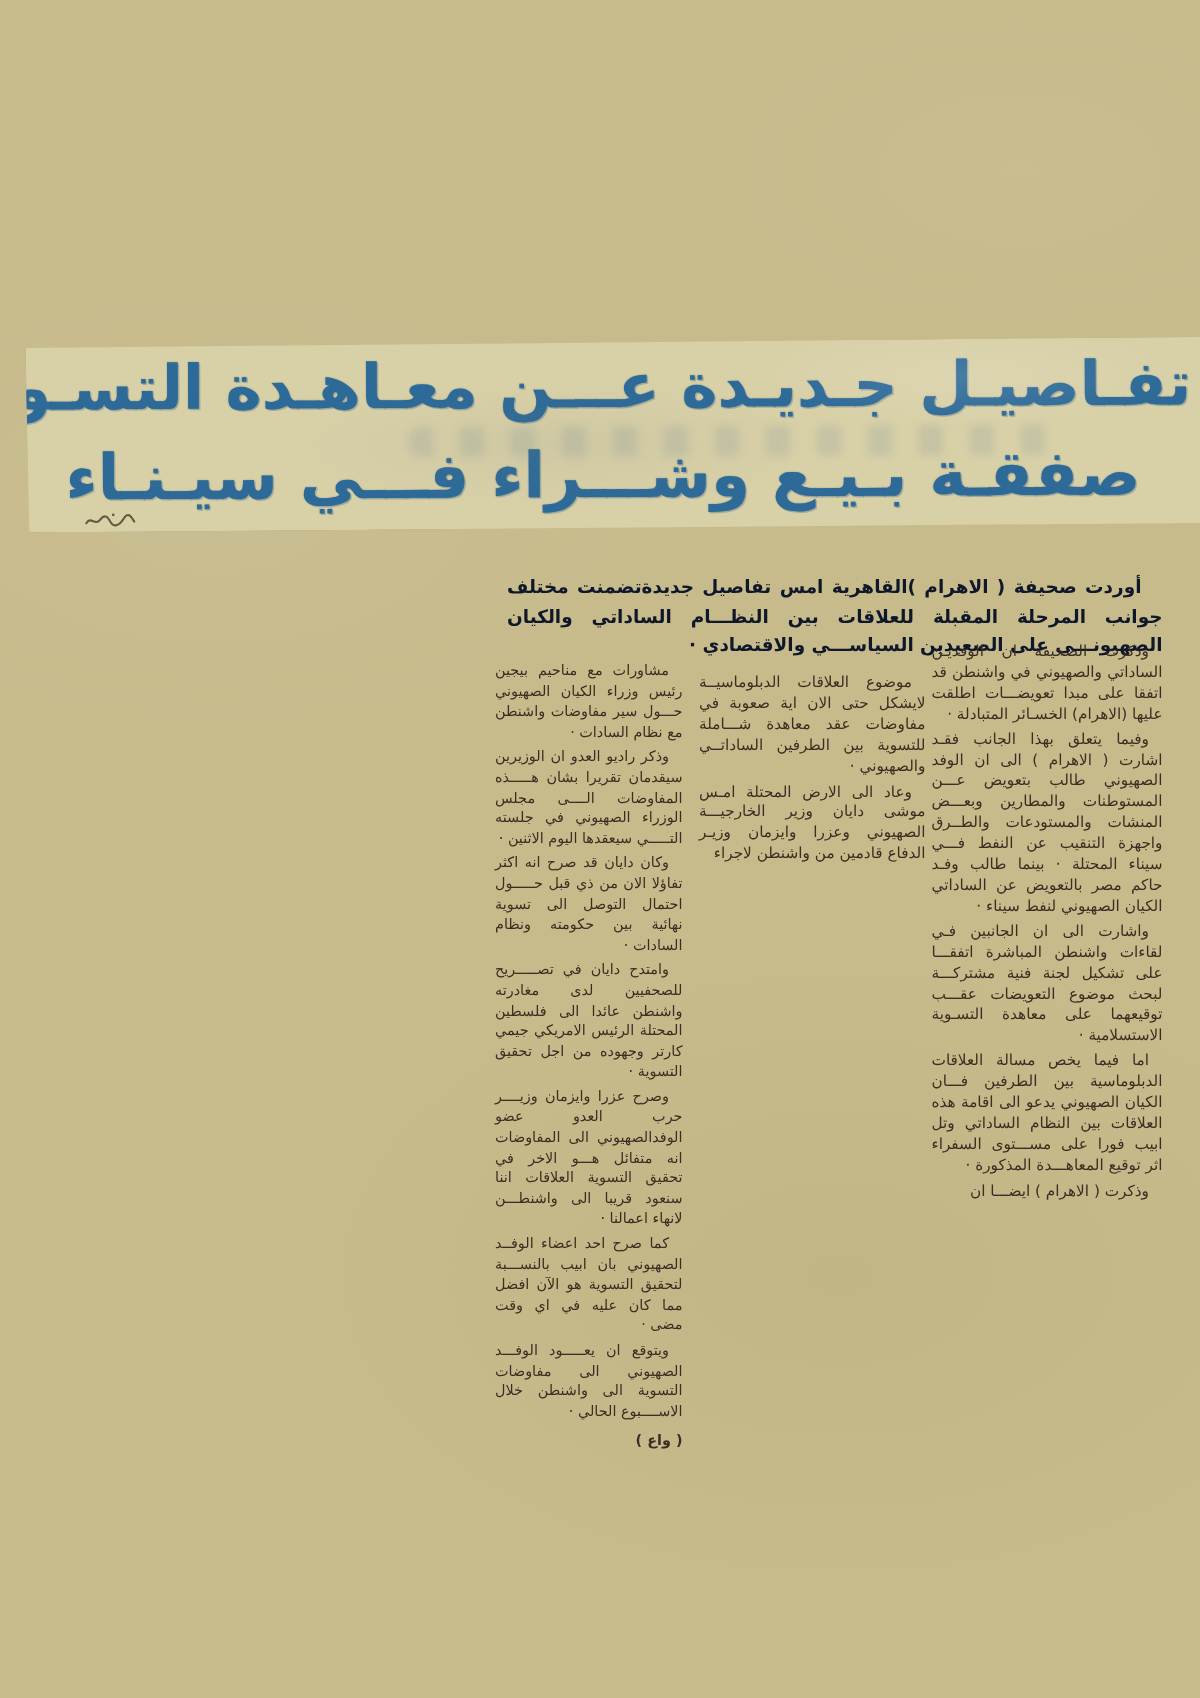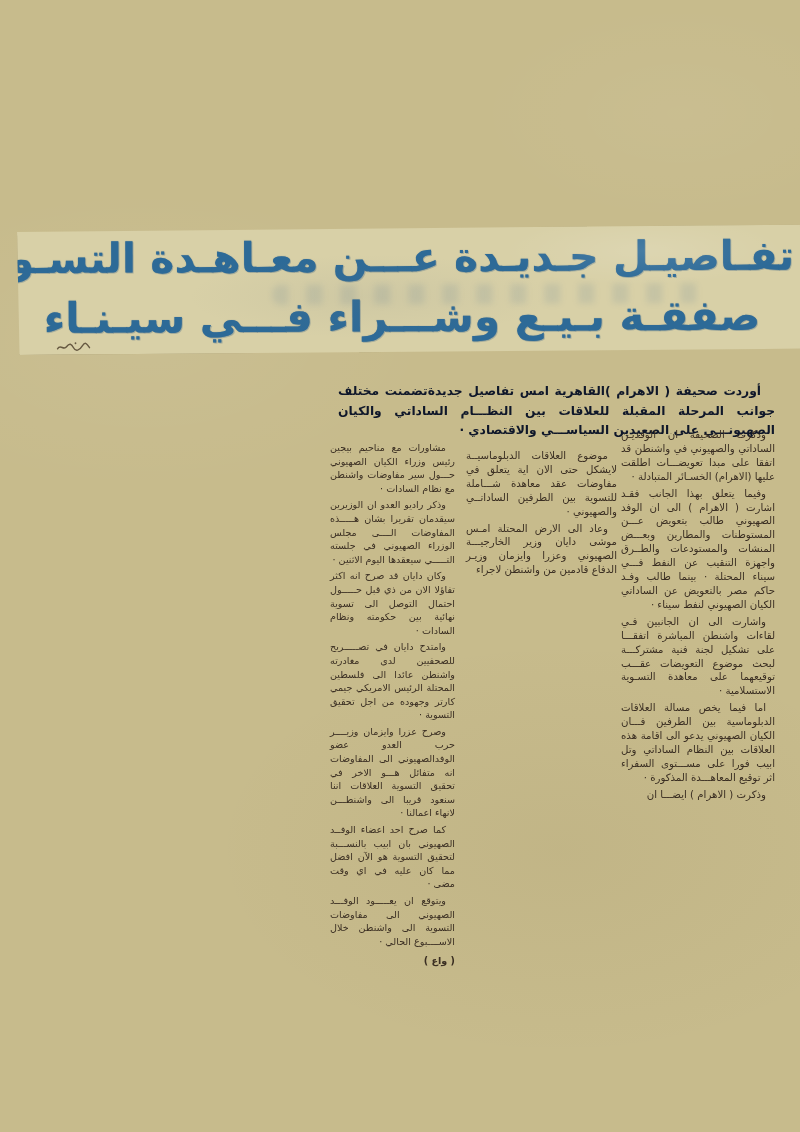--- a/index.html
+++ b/index.html
@@ -133,21 +133,21 @@
 
   <div class="col col-right rtl">
     <p>وذكرت الصحيفة ان الوفديـن الساداتي والصهيوني في واشنطن قد اتفقا على مبدا تعويضـــات اطلقت عليها (الاهرام) الخسـائر المتبادلة ·</p>
     <p>وفيما يتعلق بهذا الجانب فقـد اشارت ( الاهرام ) الى ان الوفد الصهيوني طالب بتعويض عـــن المستوطنات والمطارين وبعـــض المنشات والمستودعات والطــرق واجهزة التنقيب عن النفط فـــي سيناء المحتلة · بينما طالب وفـد حاكم مصر بالتعويض عن الساداتي الكيان الصهيوني لنفط سيناء ·</p>
     <p>واشارت الى ان الجانبين فـي لقاءات واشنطن المباشرة اتفقـــا على تشكيل لجنة فنية مشتركـــة لبحث موضوع التعويضات عقـــب توقيعهما على معاهدة التسـوية الاستسلامية ·</p>
     <p>اما فيما يخص مسالة العلاقات الدبلوماسية بين الطرفين فـــان الكيان الصهيوني يدعو الى اقامة هذه العلاقات بين النظام الساداتي وتل ابيب فورا على مســـتوى السفراء اثر توقيع المعاهـــدة المذكورة ·</p>
     <p>وذكرت ( الاهرام ) ايضـــا ان</p>
   </div>
 
   <div class="col col-middle rtl">
-    <p>موضوع العلاقات الدبلوماسيــة لايشكل حتى الان اية يتعلق في مفاوضات عقد معاهدة شـــاملة للتسوية بين الطرفين الساداتــي والصهيوني ·</p>
+    <p>موضوع العلاقات الدبلوماسيــة لايشكل حتى الان اية صعوبة في مفاوضات عقد معاهدة شـــاملة للتسوية بين الطرفين الساداتــي والصهيوني ·</p>
     <p>وعاد الى الارض المحتلة امـس موشى دايان وزير الخارجيـــة الصهيوني وعزرا وايزمان وزيـر الدفاع قادمين من واشنطن لاجراء</p>
   </div>
 
   <div class="col col-left rtl">
     <p>مشاورات مع مناحيم بيجين رئيس وزراء الكيان الصهيوني حـــول سير مفاوضات واشنطن مع نظام السادات ·</p>
     <p>وذكر راديو العدو ان الوزيرين سيقدمان تقريرا بشان هـــــذه المفاوضات الــــى مجلس الوزراء الصهيوني في جلسته التـــــي سيعقدها اليوم الاثنين ·</p>
     <p>وكان دايان قد صرح انه اكثر تفاؤلا الان من ذي قبل حـــــول احتمال التوصل الى تسوية نهائية بين حكومته ونظام السادات ·</p>
     <p>وامتدح دايان في تصـــــريح للصحفيين لدى مغادرته واشنطن عائدا الى فلسطين المحتلة الرئيس الامريكي جيمي كارتر وجهوده من اجل تحقيق التسوية ·</p>
     <p>وصرح عزرا وايزمان وزيــــر حرب العدو عضو الوفدالصهيوني الى المفاوضات انه متفائل هـــو الاخر في تحقيق التسوية العلاقات اننا سنعود قريبا الى واشنطـــن لانهاء اعمالنا ·</p>
     <p>كما صرح احد اعضاء الوفــد الصهيوني بان ابيب بالنســـبة لتحقيق التسوية هو الآن افضل مما كان عليه في اي وقت مضى ·</p>

